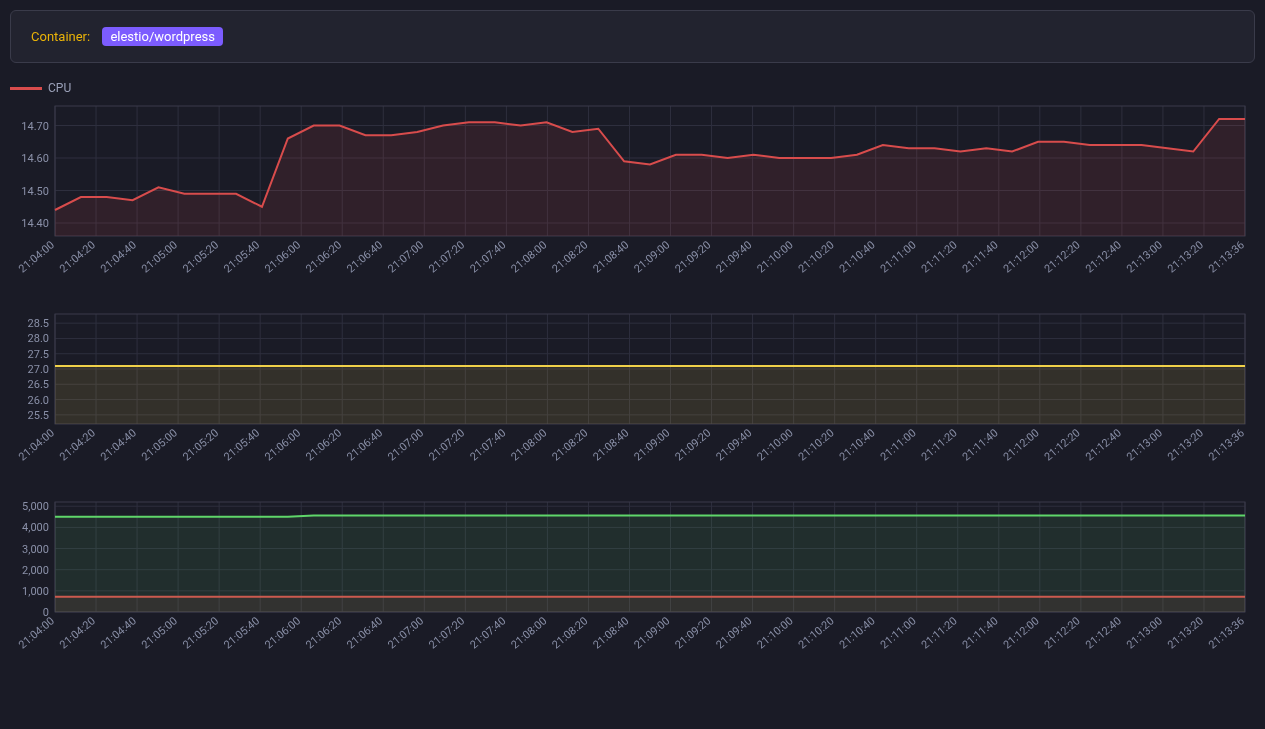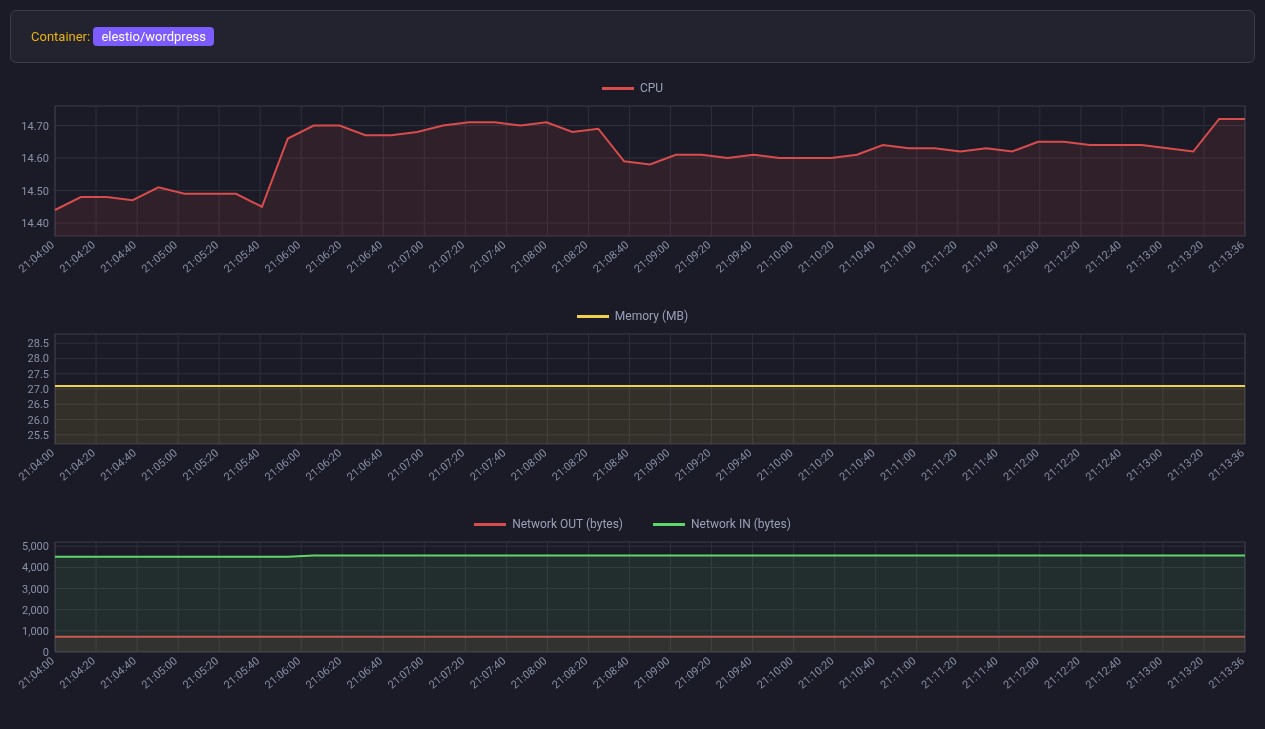--- a/index.html
+++ b/index.html
@@ -17,28 +17,28 @@
     border-radius: 6px;
     padding: 18px 20px;
     margin-bottom: 18px;
   }
   .container-label { color: #eab308; }
   .badge {
     background: #7c5cff;
     color: #fff;
     padding: 2px 8px;
     border-radius: 4px;
-    margin-left: 0;
+    margin-left: 9px;
   }
   .chart {
     margin-bottom: 20px;
   }
   .legend {
     display: flex;
-    justify-content: center;
+    justify-content: flex-start;
     gap: 30px;
     margin-bottom: 6px;
     font-size: 12px;
   }
   .legend-item { display: flex; align-items: center; gap: 6px; color: #9aa0b8; }
   .swatch { width: 32px; height: 3px; }
   .axis-label {
     fill: #8a90a8;
     font-size: 11px;
   }
@@ -131,26 +131,21 @@
           <text x="1107.9310344827586" y="140" text-anchor="end" class="xlabel" transform="rotate(-40 1107.9310344827586 140)">21:13:00</text>
           <line x1="1148.9655172413793" x2="1148.9655172413793" y1="0" y2="130" class="grid-line"></line>
           <text x="1148.9655172413793" y="140" text-anchor="end" class="xlabel" transform="rotate(-40 1148.9655172413793 140)">21:13:20</text>
           <line x1="1190" x2="1190" y1="0" y2="130" class="grid-line"></line>
           <text x="1190" y="140" text-anchor="end" class="xlabel" transform="rotate(-40 1190 140)">21:13:36</text>
           <rect x="0" y="0" width="1190" height="130" fill="none" class="grid-line-outer"></rect>
           <path d="M 0 130 L 0 104 L 25.869565217391305 90.99999999999972 L 51.73913043478261 90.99999999999972 L 77.6086956521739 94.24999999999963 L 103.47826086956522 81.24999999999993 L 129.34782608695653 87.74999999999977 L 155.2173913043478 87.74999999999977 L 181.08695652173913 87.74999999999977 L 206.95652173913044 100.75000000000007 L 232.82608695652175 32.49999999999986 L 258.69565217391306 19.500000000000142 L 284.5652173913044 19.500000000000142 L 310.4347826086956 29.24999999999993 L 336.30434782608694 29.24999999999993 L 362.17391304347825 26 L 388.04347826086956 19.500000000000142 L 413.9130434782609 16.249999999999645 L 439.7826086956522 16.249999999999645 L 465.6521739130435 19.500000000000142 L 491.5217391304348 16.249999999999645 L 517.3913043478261 26 L 543.2608695652174 22.75000000000007 L 569.1304347826087 55.24999999999993 L 595 58.499999999999844 L 620.8695652173913 48.75000000000007 L 646.7391304347826 48.75000000000007 L 672.6086956521739 52 L 698.4782608695652 48.75000000000007 L 724.3478260869565 52 L 750.2173913043479 52 L 776.0869565217391 52 L 801.9565217391305 48.75000000000007 L 827.8260869565217 38.999999999999716 L 853.695652173913 42.24999999999963 L 879.5652173913044 42.24999999999963 L 905.4347826086956 45.50000000000014 L 931.304347826087 42.24999999999963 L 957.1739130434783 45.50000000000014 L 983.0434782608696 35.74999999999979 L 1008.9130434782609 35.74999999999979 L 1034.7826086956522 38.999999999999716 L 1060.6521739130435 38.999999999999716 L 1086.5217391304348 38.999999999999716 L 1112.391304347826 42.24999999999963 L 1138.2608695652175 45.50000000000014 L 1164.1304347826087 12.999999999999702 L 1190 12.999999999999702 L 1190 130 Z" fill="rgba(216,76,76,0.12)" stroke="none"></path>
           <path d="M 0 104 L 25.869565217391305 90.99999999999972 L 51.73913043478261 90.99999999999972 L 77.6086956521739 94.24999999999963 L 103.47826086956522 81.24999999999993 L 129.34782608695653 87.74999999999977 L 155.2173913043478 87.74999999999977 L 181.08695652173913 87.74999999999977 L 206.95652173913044 100.75000000000007 L 232.82608695652175 32.49999999999986 L 258.69565217391306 19.500000000000142 L 284.5652173913044 19.500000000000142 L 310.4347826086956 29.24999999999993 L 336.30434782608694 29.24999999999993 L 362.17391304347825 26 L 388.04347826086956 19.500000000000142 L 413.9130434782609 16.249999999999645 L 439.7826086956522 16.249999999999645 L 465.6521739130435 19.500000000000142 L 491.5217391304348 16.249999999999645 L 517.3913043478261 26 L 543.2608695652174 22.75000000000007 L 569.1304347826087 55.24999999999993 L 595 58.499999999999844 L 620.8695652173913 48.75000000000007 L 646.7391304347826 48.75000000000007 L 672.6086956521739 52 L 698.4782608695652 48.75000000000007 L 724.3478260869565 52 L 750.2173913043479 52 L 776.0869565217391 52 L 801.9565217391305 48.75000000000007 L 827.8260869565217 38.999999999999716 L 853.695652173913 42.24999999999963 L 879.5652173913044 42.24999999999963 L 905.4347826086956 45.50000000000014 L 931.304347826087 42.24999999999963 L 957.1739130434783 45.50000000000014 L 983.0434782608696 35.74999999999979 L 1008.9130434782609 35.74999999999979 L 1034.7826086956522 38.999999999999716 L 1060.6521739130435 38.999999999999716 L 1086.5217391304348 38.999999999999716 L 1112.391304347826 42.24999999999963 L 1138.2608695652175 45.50000000000014 L 1164.1304347826087 12.999999999999702 L 1190 12.999999999999702 " fill="none" stroke="#d84c4c" stroke-width="2"></path>
         </g>
       </svg></div>
-    <div class="chart"><div class="legend">
-        <div class="legend-item">
-          <div class="swatch" style="background: rgb(240, 209, 74);"></div>
-          <span>Memory (MB)</span>
-        </div>
-      </div><svg width="1245" height="165">
+    <div class="chart"><svg width="1245" height="165">
         <g transform="translate(45,5)">
           <line x1="0" x2="1190" y1="100.83333333333331" y2="100.83333333333331" class="grid-line"></line>
           <text x="-6" y="104.83333333333331" text-anchor="end" class="axis-label">25.5</text>
           <line x1="0" x2="1190" y1="85.55555555555554" y2="85.55555555555554" class="grid-line"></line>
           <text x="-6" y="89.55555555555554" text-anchor="end" class="axis-label">26.0</text>
           <line x1="0" x2="1190" y1="70.27777777777777" y2="70.27777777777777" class="grid-line"></line>
           <text x="-6" y="74.27777777777777" text-anchor="end" class="axis-label">26.5</text>
           <line x1="0" x2="1190" y1="55" y2="55" class="grid-line"></line>
           <text x="-6" y="59" text-anchor="end" class="axis-label">27.0</text>
           <line x1="0" x2="1190" y1="39.72222222222223" y2="39.72222222222223" class="grid-line"></line>
@@ -217,30 +212,21 @@
           <text x="1107.9310344827586" y="120" text-anchor="end" class="xlabel" transform="rotate(-40 1107.9310344827586 120)">21:13:00</text>
           <line x1="1148.9655172413793" x2="1148.9655172413793" y1="0" y2="110" class="grid-line"></line>
           <text x="1148.9655172413793" y="120" text-anchor="end" class="xlabel" transform="rotate(-40 1148.9655172413793 120)">21:13:20</text>
           <line x1="1190" x2="1190" y1="0" y2="110" class="grid-line"></line>
           <text x="1190" y="120" text-anchor="end" class="xlabel" transform="rotate(-40 1190 120)">21:13:36</text>
           <rect x="0" y="0" width="1190" height="110" fill="none" class="grid-line-outer"></rect>
           <path d="M 0 110 L 0 51.94444444444441 L 25.869565217391305 51.94444444444441 L 51.73913043478261 51.94444444444441 L 77.6086956521739 51.94444444444441 L 103.47826086956522 51.94444444444441 L 129.34782608695653 51.94444444444441 L 155.2173913043478 51.94444444444441 L 181.08695652173913 51.94444444444441 L 206.95652173913044 51.94444444444441 L 232.82608695652175 51.94444444444441 L 258.69565217391306 51.94444444444441 L 284.5652173913044 51.94444444444441 L 310.4347826086956 51.94444444444441 L 336.30434782608694 51.94444444444441 L 362.17391304347825 51.94444444444441 L 388.04347826086956 51.94444444444441 L 413.9130434782609 51.94444444444441 L 439.7826086956522 51.94444444444441 L 465.6521739130435 51.94444444444441 L 491.5217391304348 51.94444444444441 L 517.3913043478261 51.94444444444441 L 543.2608695652174 51.94444444444441 L 569.1304347826087 51.94444444444441 L 595 51.94444444444441 L 620.8695652173913 51.94444444444441 L 646.7391304347826 51.94444444444441 L 672.6086956521739 51.94444444444441 L 698.4782608695652 51.94444444444441 L 724.3478260869565 51.94444444444441 L 750.2173913043479 51.94444444444441 L 776.0869565217391 51.94444444444441 L 801.9565217391305 51.94444444444441 L 827.8260869565217 51.94444444444441 L 853.695652173913 51.94444444444441 L 879.5652173913044 51.94444444444441 L 905.4347826086956 51.94444444444441 L 931.304347826087 51.94444444444441 L 957.1739130434783 51.94444444444441 L 983.0434782608696 51.94444444444441 L 1008.9130434782609 51.94444444444441 L 1034.7826086956522 51.94444444444441 L 1060.6521739130435 51.94444444444441 L 1086.5217391304348 51.94444444444441 L 1112.391304347826 51.94444444444441 L 1138.2608695652175 51.94444444444441 L 1164.1304347826087 51.94444444444441 L 1190 51.94444444444441 L 1190 110 Z" fill="rgba(240,209,74,0.12)" stroke="none"></path>
           <path d="M 0 51.94444444444441 L 25.869565217391305 51.94444444444441 L 51.73913043478261 51.94444444444441 L 77.6086956521739 51.94444444444441 L 103.47826086956522 51.94444444444441 L 129.34782608695653 51.94444444444441 L 155.2173913043478 51.94444444444441 L 181.08695652173913 51.94444444444441 L 206.95652173913044 51.94444444444441 L 232.82608695652175 51.94444444444441 L 258.69565217391306 51.94444444444441 L 284.5652173913044 51.94444444444441 L 310.4347826086956 51.94444444444441 L 336.30434782608694 51.94444444444441 L 362.17391304347825 51.94444444444441 L 388.04347826086956 51.94444444444441 L 413.9130434782609 51.94444444444441 L 439.7826086956522 51.94444444444441 L 465.6521739130435 51.94444444444441 L 491.5217391304348 51.94444444444441 L 517.3913043478261 51.94444444444441 L 543.2608695652174 51.94444444444441 L 569.1304347826087 51.94444444444441 L 595 51.94444444444441 L 620.8695652173913 51.94444444444441 L 646.7391304347826 51.94444444444441 L 672.6086956521739 51.94444444444441 L 698.4782608695652 51.94444444444441 L 724.3478260869565 51.94444444444441 L 750.2173913043479 51.94444444444441 L 776.0869565217391 51.94444444444441 L 801.9565217391305 51.94444444444441 L 827.8260869565217 51.94444444444441 L 853.695652173913 51.94444444444441 L 879.5652173913044 51.94444444444441 L 905.4347826086956 51.94444444444441 L 931.304347826087 51.94444444444441 L 957.1739130434783 51.94444444444441 L 983.0434782608696 51.94444444444441 L 1008.9130434782609 51.94444444444441 L 1034.7826086956522 51.94444444444441 L 1060.6521739130435 51.94444444444441 L 1086.5217391304348 51.94444444444441 L 1112.391304347826 51.94444444444441 L 1138.2608695652175 51.94444444444441 L 1164.1304347826087 51.94444444444441 L 1190 51.94444444444441 " fill="none" stroke="#f0d14a" stroke-width="2"></path>
         </g>
       </svg></div>
-    <div class="chart"><div class="legend">
-        <div class="legend-item">
-          <div class="swatch" style="background: rgb(216, 76, 76);"></div>
-          <span>Network OUT (bytes)</span>
-        </div>
-        <div class="legend-item">
-          <div class="swatch" style="background: rgb(95, 214, 106);"></div>
-          <span>Network IN (bytes)</span>
-        </div>
-      </div><svg width="1245" height="165">
+    <div class="chart"><svg width="1245" height="165">
         <g transform="translate(45,5)">
           <line x1="0" x2="1190" y1="110" y2="110" class="grid-line"></line>
           <text x="-6" y="114" text-anchor="end" class="axis-label">0</text>
           <line x1="0" x2="1190" y1="88.84615384615384" y2="88.84615384615384" class="grid-line"></line>
           <text x="-6" y="92.84615384615384" text-anchor="end" class="axis-label">1,000</text>
           <line x1="0" x2="1190" y1="67.6923076923077" y2="67.6923076923077" class="grid-line"></line>
           <text x="-6" y="71.6923076923077" text-anchor="end" class="axis-label">2,000</text>
           <line x1="0" x2="1190" y1="46.53846153846155" y2="46.53846153846155" class="grid-line"></line>
           <text x="-6" y="50.53846153846155" text-anchor="end" class="axis-label">3,000</text>
           <line x1="0" x2="1190" y1="25.384615384615387" y2="25.384615384615387" class="grid-line"></line>

